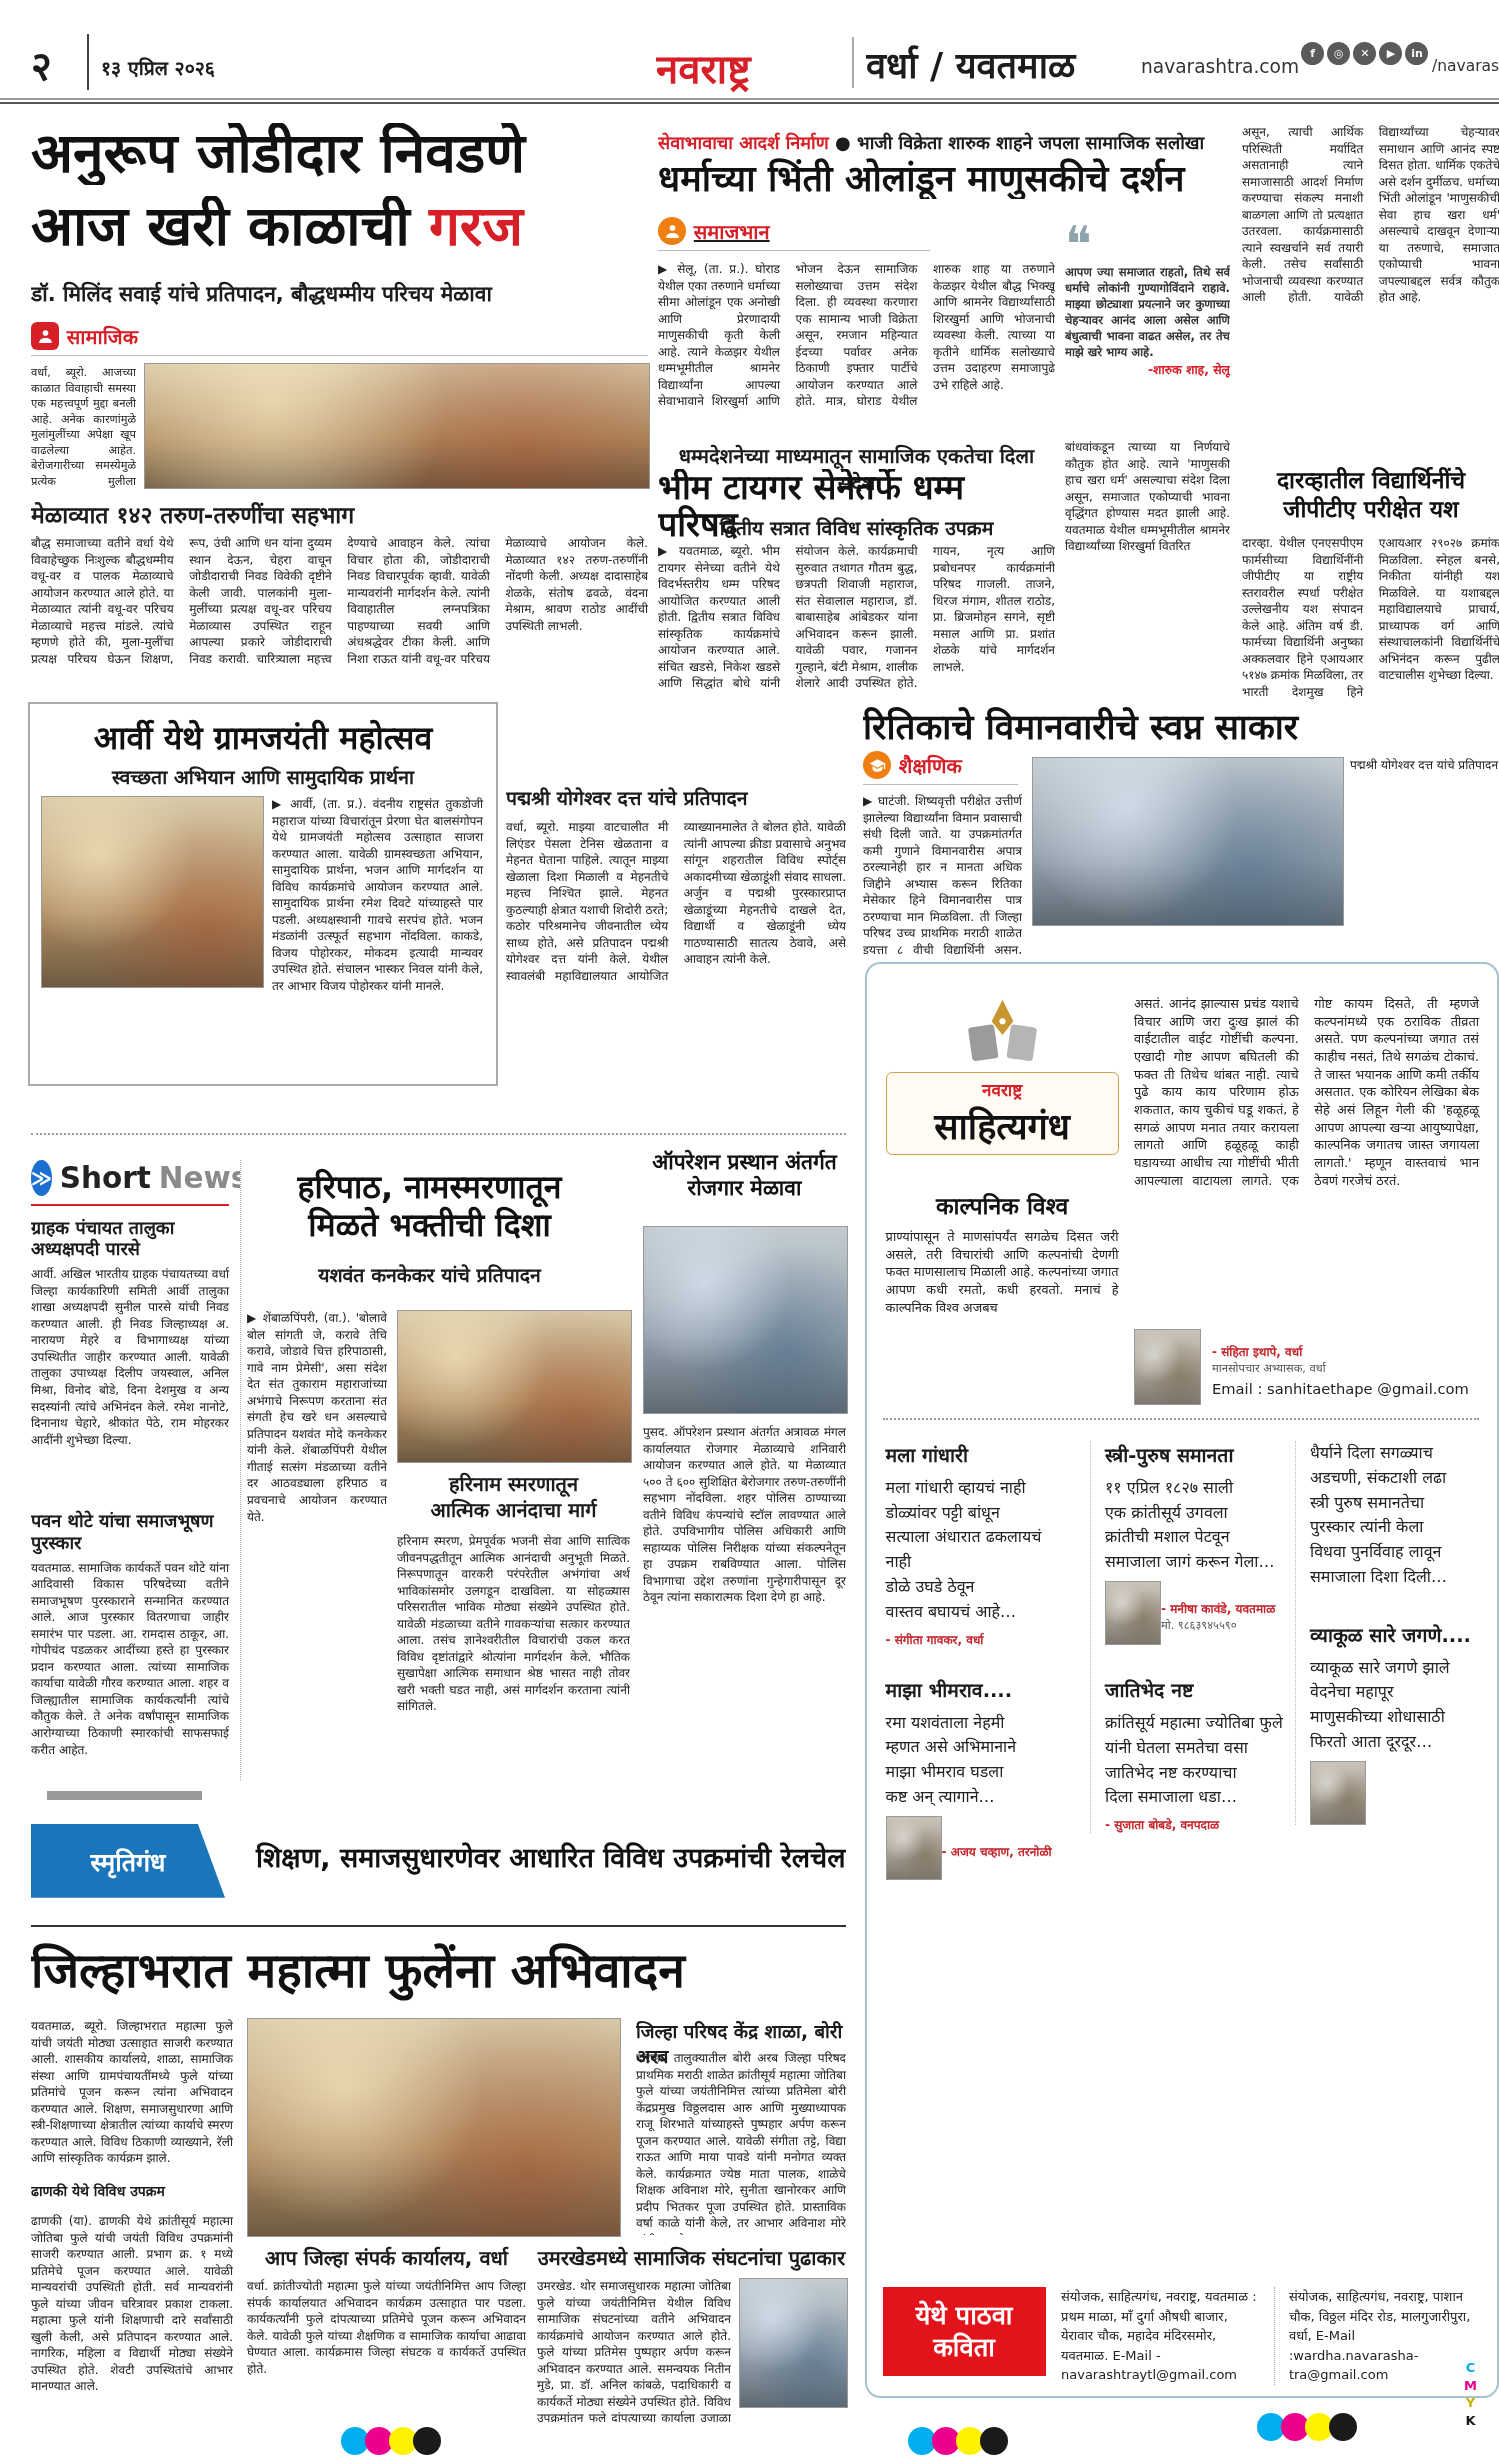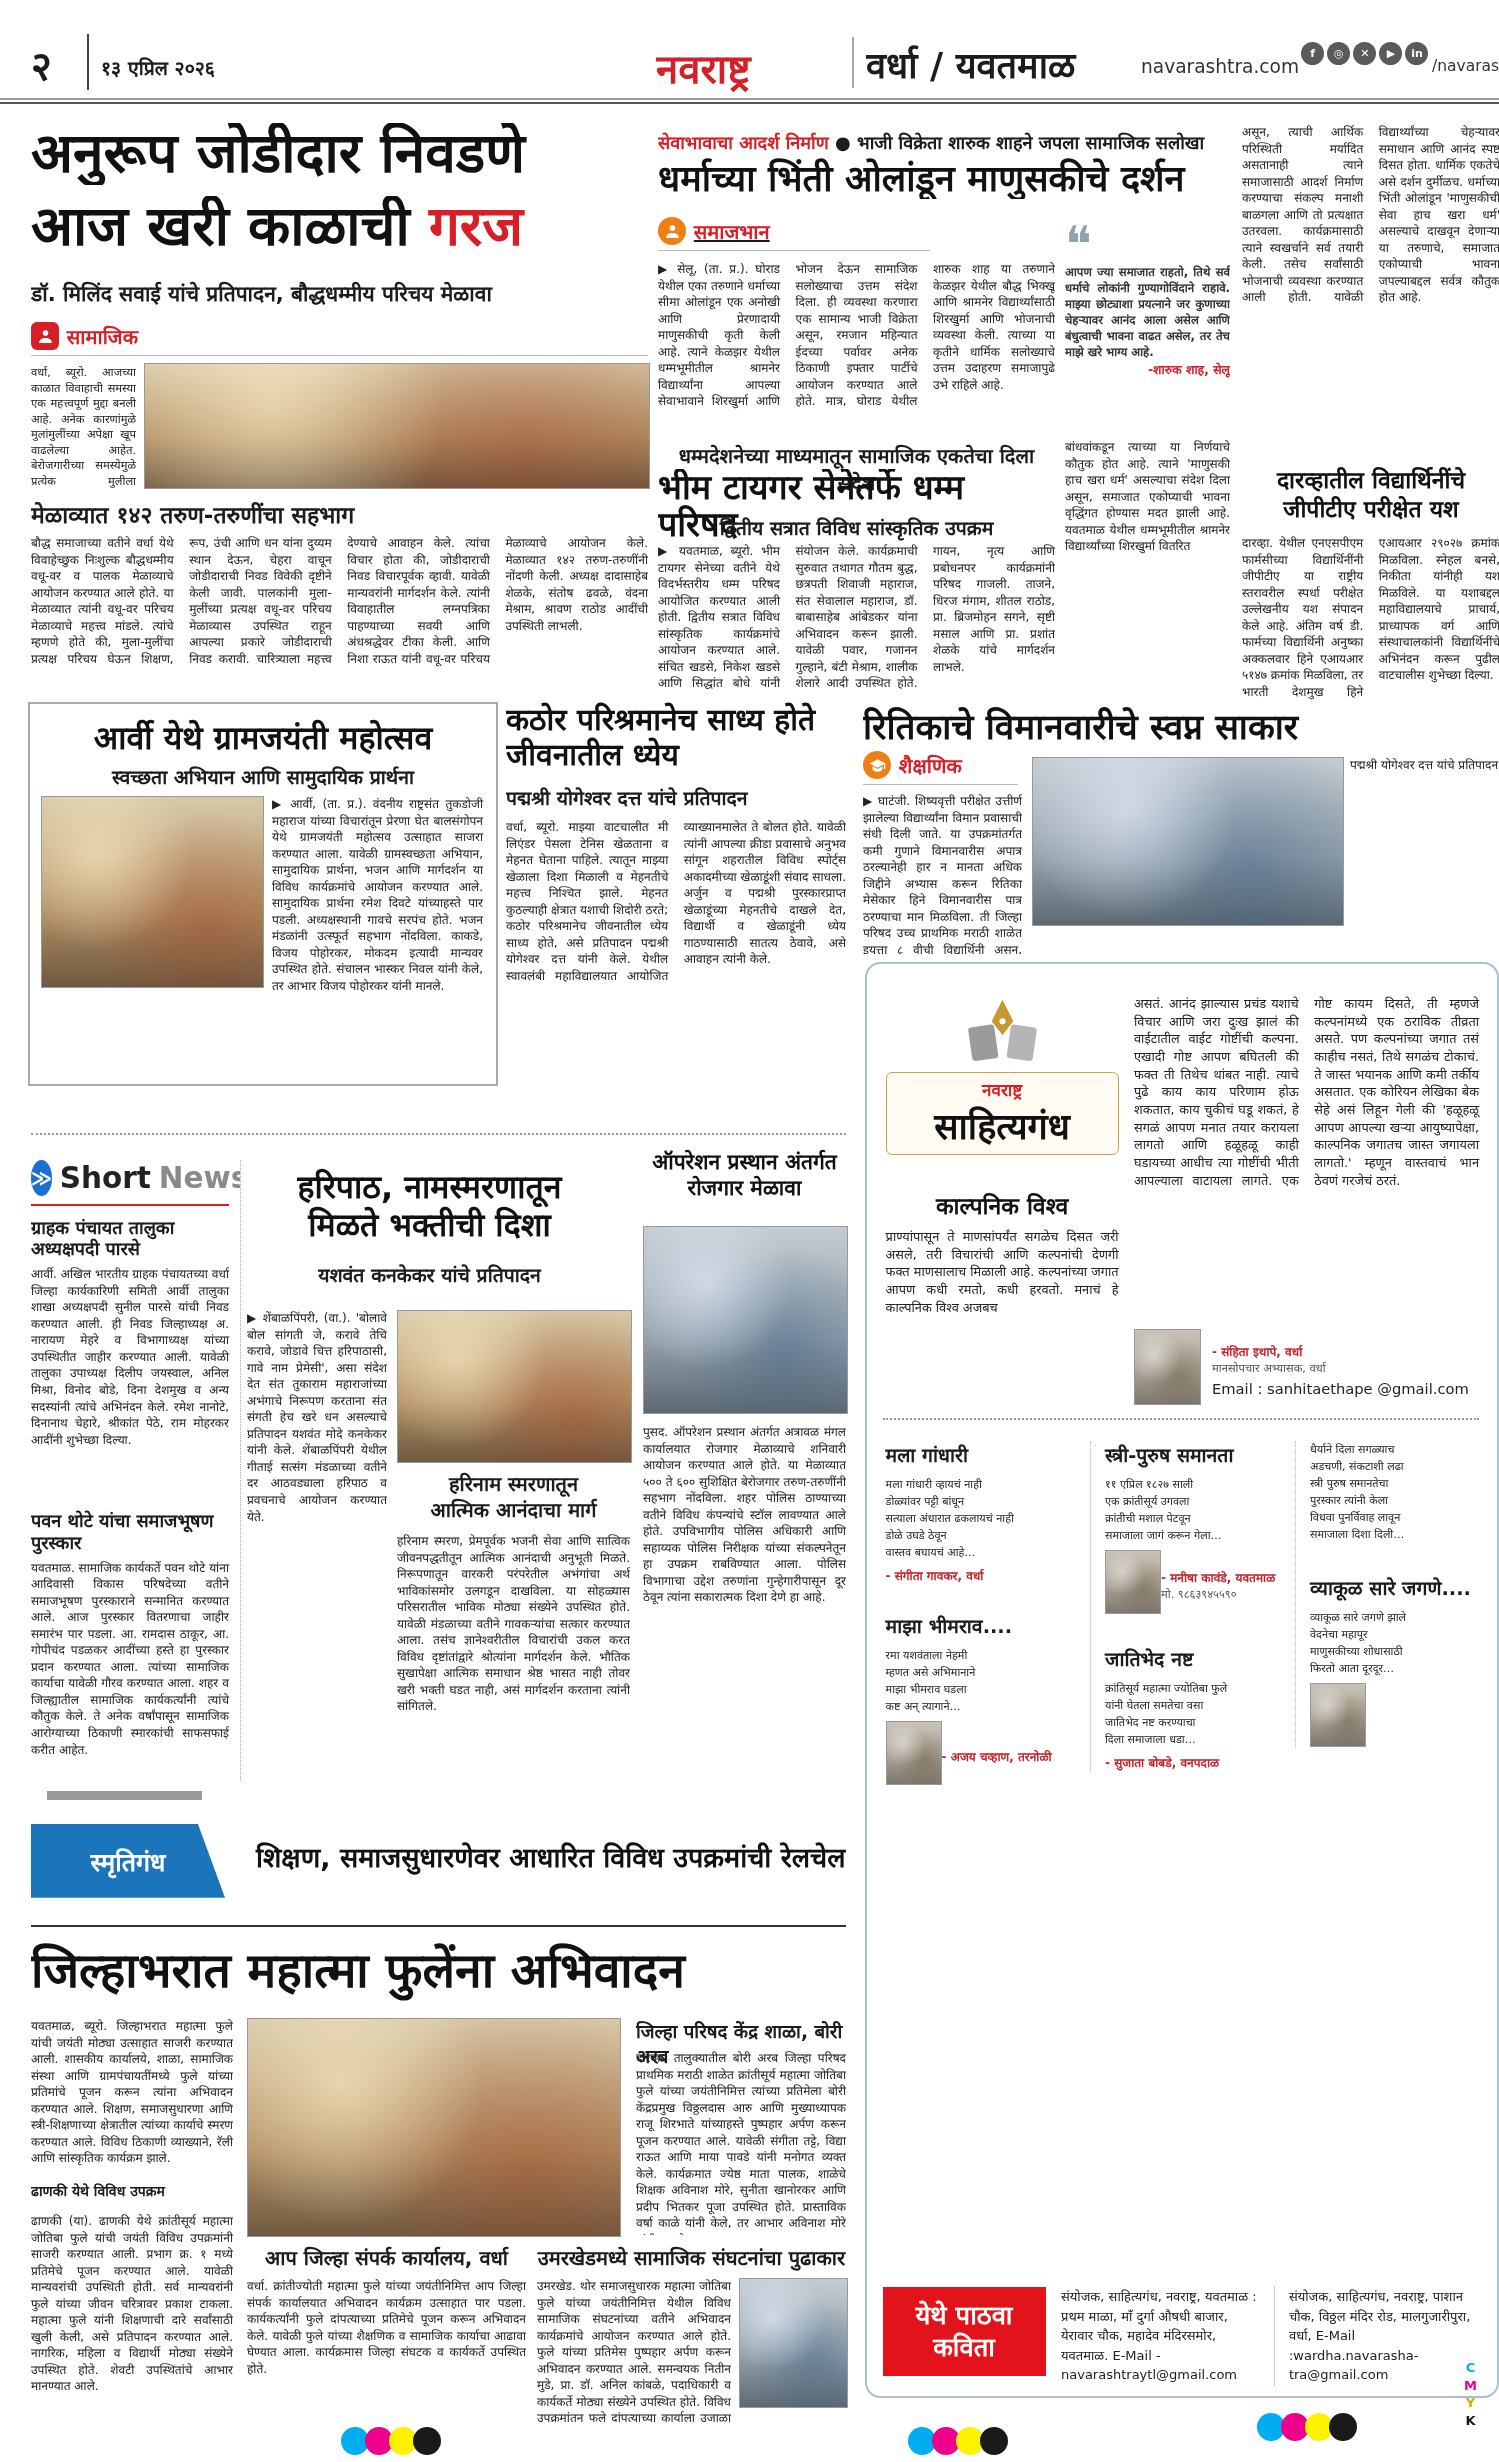--- a/index.html
+++ b/index.html
@@ -31,21 +31,21 @@
       radial-gradient(circle at 30% 30%, rgba(230,240,255,.6), rgba(255,255,255,0) 45%),
       radial-gradient(circle at 70% 65%, rgba(40,80,120,.35), rgba(0,0,0,0) 55%),
       linear-gradient(180deg,#c3ccd2 0%,#93a0ab 60%,#5d6a74 100%);}
   .quote-mark{font-size:50px;color:#8fa3ad;line-height:.8;}
   .attrib{font-weight:800;color:#d61f26;font-size:12.4px;text-align:right;}
   .subhead{font-weight:800;}
   .dotline{border-top:2.3px dotted #9a9a9a;}
   .endbar{background:#9a9a9a;}
   .sn-head{font-size:18px;font-weight:800;line-height:1.2;margin:11px 0 6.2px;}
   .poem-title{font-size:19.4px;font-weight:800;margin-bottom:7.8px;}
-  .poem-lines{font-size:11px;line-height:1.55;color:#222;}
+  .poem-lines{font-size:16px;line-height:1.55;color:#222;}
   .poem-auth{font-size:12px;font-weight:800;color:#c4262e;margin-top:6.2px;}
   .poem-phone{font-size:11.3px;color:#555;}
   .aphoto{width:65px;height:74px;flex:0 0 65px;}
   .dot{width:28px;height:28px;border-radius:50%;display:inline-block;margin-right:-3.9px;}
   .soc{width:23px;height:23px;border-radius:50%;background:#5a5a5a;color:#fff;display:inline-flex;
        align-items:center;justify-content:center;font-size:11px;font-weight:700;margin-left:3.1px;}
   .sg-box{border:2.3px solid #a9c0cf;border-radius:15.5px;}
   .sendbox{background:#e3131b;color:#fff;display:flex;flex-direction:column;align-items:center;justify-content:center;
            font-size:25.6px;font-weight:800;line-height:1.25;}
   .addr{font-size:13px;line-height:1.5;color:#222;}
@@ -124,21 +124,20 @@
 जीपीटीए परीक्षेत यश</div>
   <div class="abs body cols2" style="left:1242px;top:535px;width:258px;height:392px;">दारव्हा.  येथील एनएसपीएम फार्मसीच्या विद्यार्थिनींनी जीपीटीए या राष्ट्रीय स्तरावरील स्पर्धा परीक्षेत उल्लेखनीय यश संपादन केले आहे. अंतिम वर्ष डी. फार्मच्या विद्यार्थिनी अनुष्का अक्कलवार हिने एआयआर ५१४७ क्रमांक मिळविला, तर भारती देशमुख हिने एआयआर २९०२७ क्रमांक मिळविला. स्नेहल बनसे, निकीता यांनीही यश मिळविले. या यशाबद्दल महाविद्यालयाचे प्राचार्य, प्राध्यापक वर्ग आणि संस्थाचालकांनी विद्यार्थिनींचे अभिनंदन करून पुढील वाटचालीस शुभेच्छा दिल्या.</div>
 
   <div class="abs" style="left:28px;top:702px;width:466px;height:380px;border:2.3px solid #aaa;">
     <div class="hl center" style="font-size:32px;margin-top:11px;">आर्वी येथे ग्रामजयंती महोत्सव</div>
     <div class="subhead center" style="font-size:19.4px;margin-top:4.7px;">स्वच्छता अभियान आणि सामुदायिक प्रार्थना</div>
     <div class="ph warm" style="position:absolute;left:11px;top:92px;width:221px;height:190px;"></div>
     <div class="body" style="position:absolute;left:242px;top:92px;width:211px;height:275px;">▶ आर्वी, (ता. प्र.).  वंदनीय राष्ट्रसंत तुकडोजी महाराज यांच्या विचारांतून प्रेरणा घेत बालसंगोपन येथे ग्रामजयंती महोत्सव उत्साहात साजरा करण्यात आला. यावेळी ग्रामस्वच्छता अभियान, सामुदायिक प्रार्थना, भजन आणि मार्गदर्शन या विविध कार्यक्रमांचे आयोजन करण्यात आले. सामुदायिक प्रार्थना रमेश दिवटे यांच्याहस्ते पार पडली. अध्यक्षस्थानी गावचे सरपंच होते. भजन मंडळांनी उत्स्फूर्त सहभाग नोंदविला. काकडे, विजय पोहोरकर, मोकदम इत्यादी मान्यवर उपस्थित होते. संचालन भास्कर निवल यांनी केले, तर आभार विजय पोहोरकर यांनी मानले.</div>
   </div>
 
-  <div class="abs hl" style="left:506px;top:702px;width:340px;font-size:30px;line-height:1.18;">कठोर परिश्रमानेच साध्य होते जीवनातील ध्येय</div>
   <div class="abs subhead" style="left:506px;top:784px;width:340px;font-size:19.4px;">पद्मश्री योगेश्वर दत्त यांचे प्रतिपादन</div>
   <div class="abs body cols2" style="left:506px;top:819px;width:340px;height:264px;">वर्धा, ब्यूरो.  माझ्या वाटचालीत मी लिएंडर पेसला टेनिस खेळताना व मेहनत घेताना पाहिले. त्यातून माझ्या खेळाला दिशा मिळाली व मेहनतीचे महत्त्व निश्चित झाले. मेहनत कुठल्याही क्षेत्रात यशाची शिदोरी ठरते; कठोर परिश्रमानेच जीवनातील ध्येय साध्य होते, असे प्रतिपादन पद्मश्री योगेश्वर दत्त यांनी केले. येथील स्वावलंबी महाविद्यालयात आयोजित व्याख्यानमालेत ते बोलत होते. यावेळी त्यांनी आपल्या क्रीडा प्रवासाचे अनुभव सांगून शहरातील विविध स्पोर्ट्स अकादमीच्या खेळाडूंशी संवाद साधला. अर्जुन व पद्मश्री पुरस्कारप्राप्त खेळाडूंच्या मेहनतीचे दाखले देत, विद्यार्थी व खेळाडूंनी ध्येय गाठण्यासाठी सातत्य ठेवावे, असे आवाहन त्यांनी केले.</div>
 
   <div class="abs hl" style="left:863px;top:702px;width:636px;font-size:35px;">रितिकाचे विमानवारीचे स्वप्न साकार</div>
   <div class="abs chip" style="left:863px;top:751px;width:155px;">
     <span class="ic" style="background:#f07f13;border-radius:50%;">
       <svg width="17" height="17" viewBox="0 0 24 24" fill="#fff">
           <path d="M12 3 1 9l11 6 9-4.9V17h2V9z"></path>
           <path d="M5 13v4c0 2 3 4 7 4s7-2 7-4v-4l-7 4z"></path>
         </svg>

